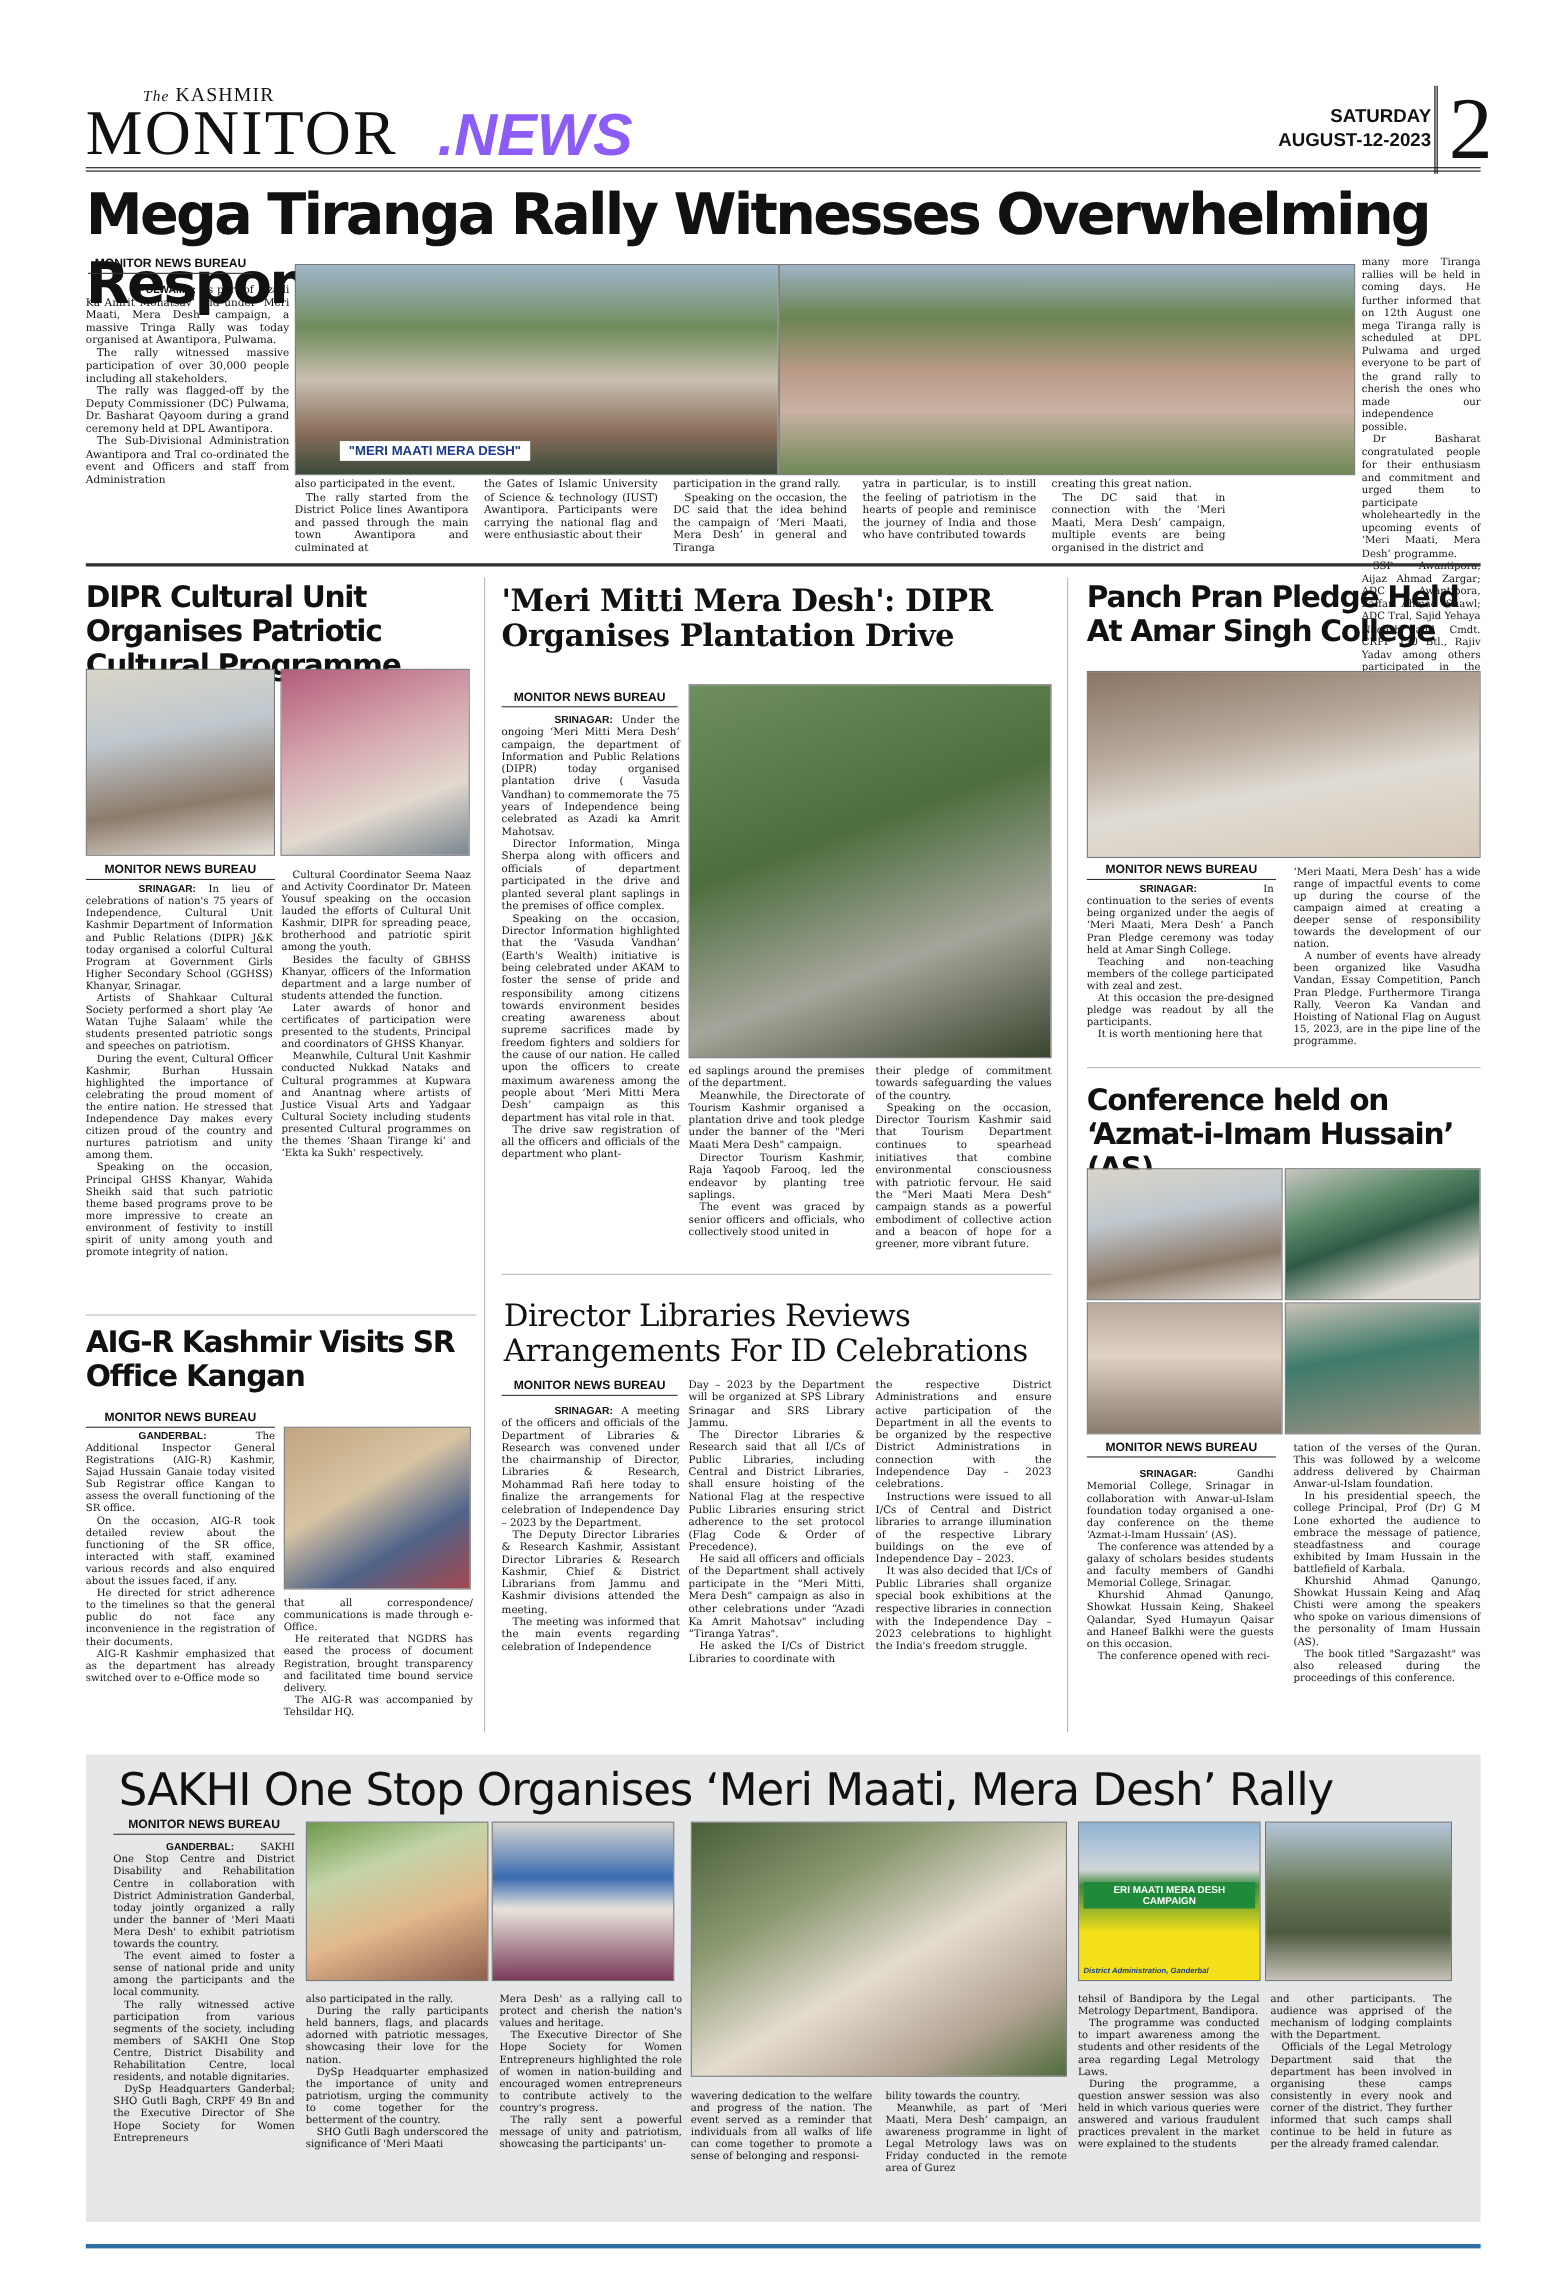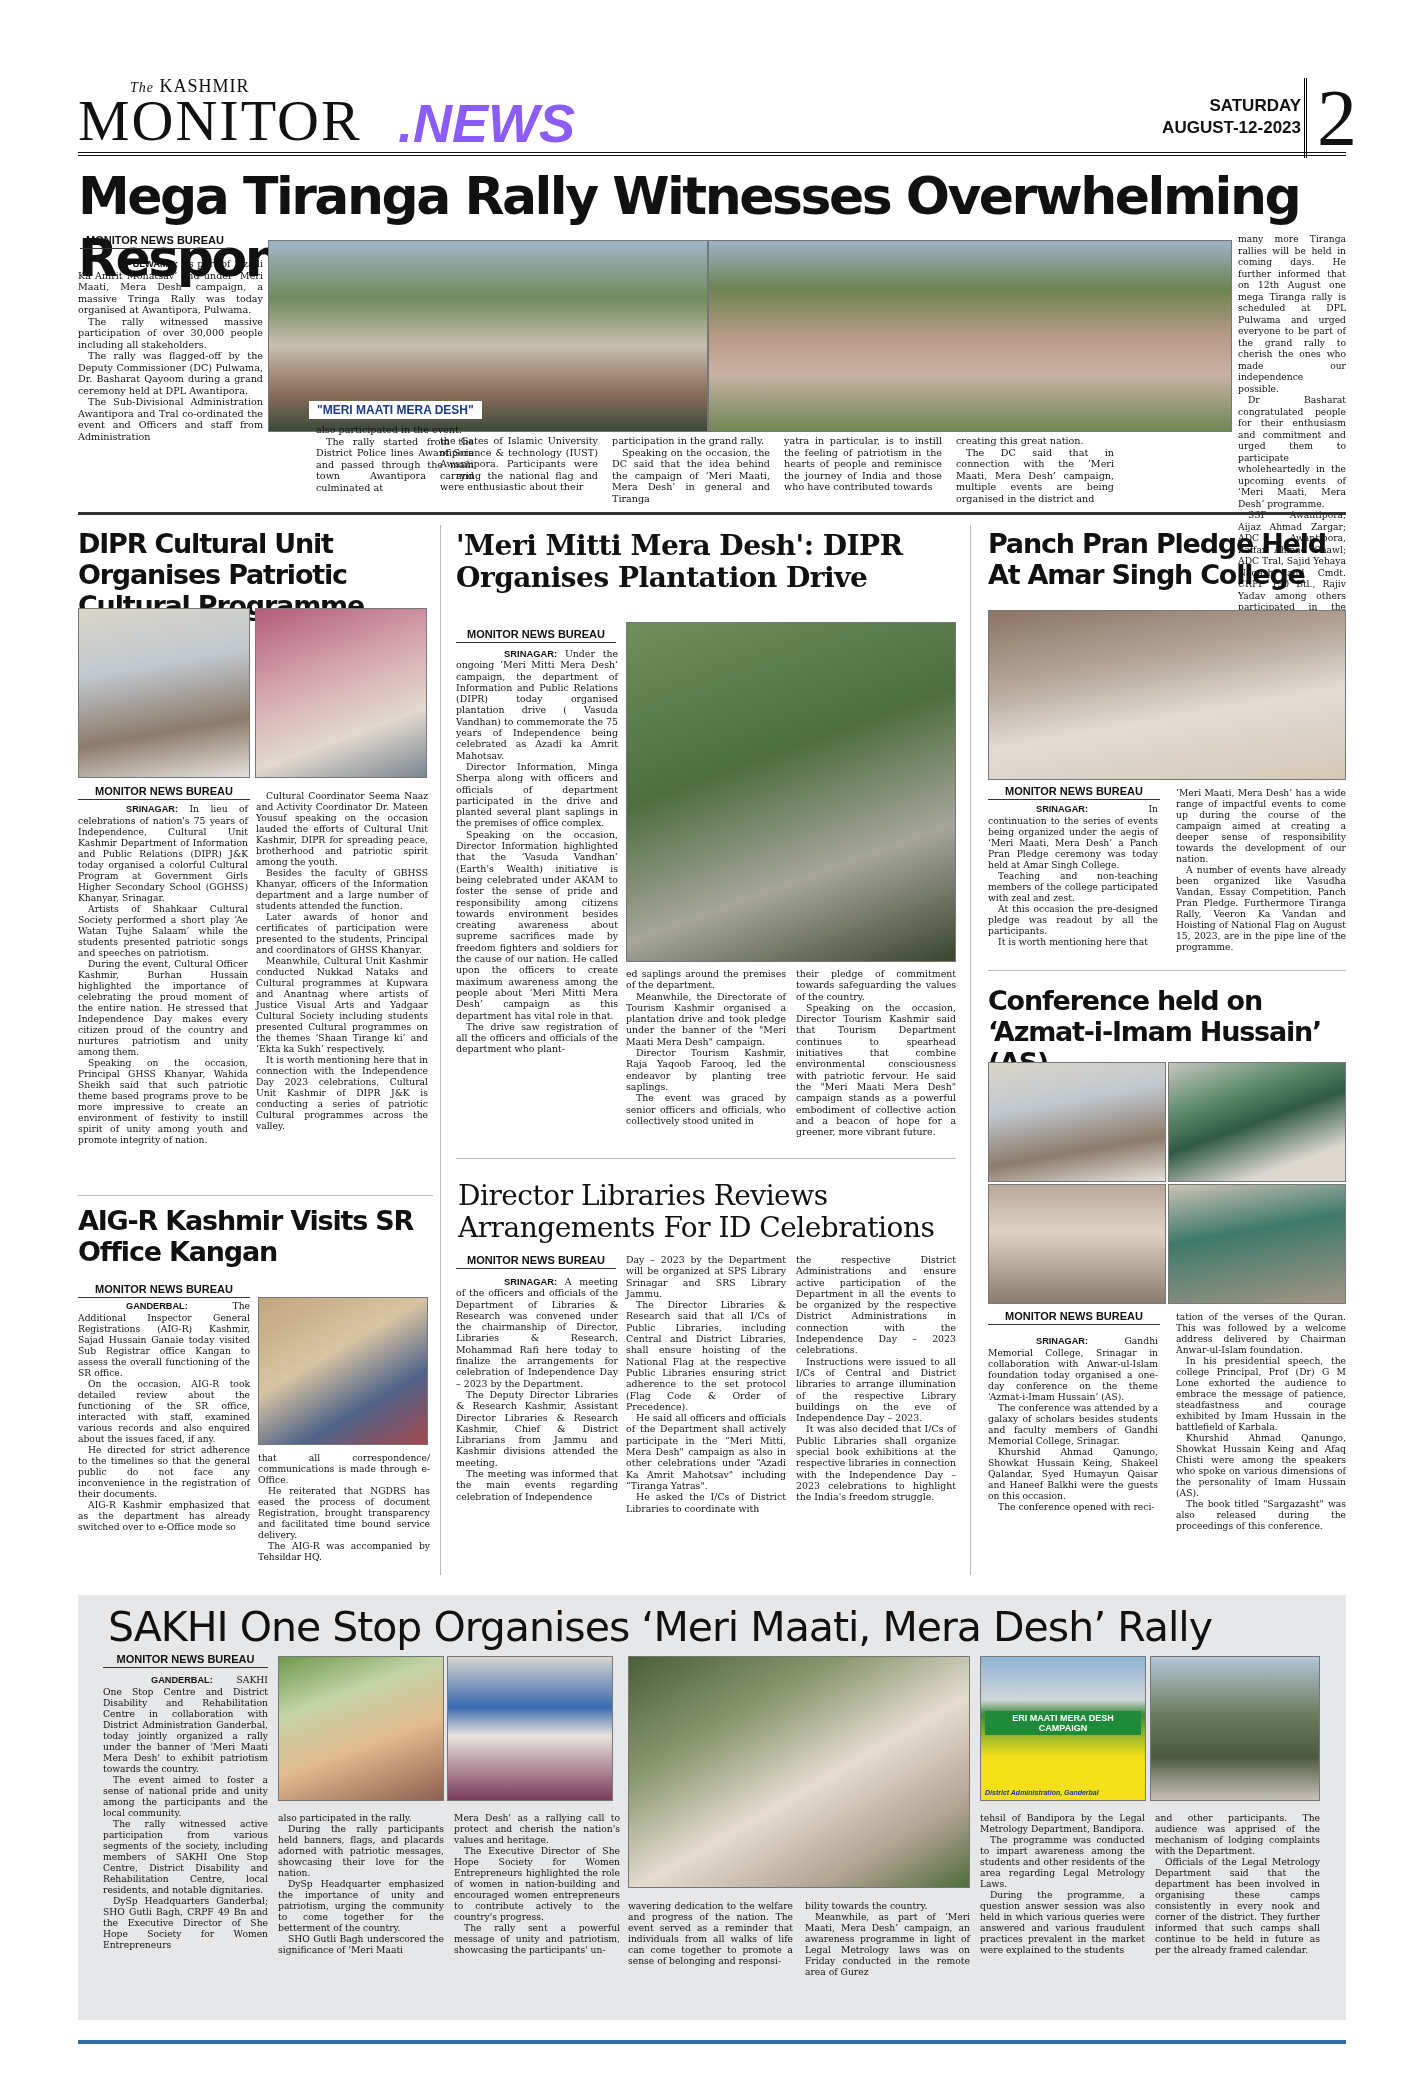--- a/index.html
+++ b/index.html
@@ -52,21 +52,21 @@
   <p>The rally witnessed massive participation of over 30,000 people including all stakeholders.</p>
   <p>The rally was flagged-off by the Deputy Commissioner (DC) Pulwama, Dr. Basharat Qayoom during a grand ceremony held at DPL Awantipora.</p>
   <p>The Sub-Divisional Administration Awantipora and Tral co-ordinated the event and Officers and staff from Administration</p>
 </div>
 
 <div class="abs photo photo-crowd" style="left:268px;top:240px;width:440px;height:192px;">
   <div style="position:absolute;left:40px;bottom:12px;background:#fff;color:#1b3b8a;font:bold 12px 'Liberation Sans',sans-serif;padding:2px 8px;">"MERI MAATI MERA DESH"</div>
 </div>
 <div class="abs photo photo-crowd" style="left:708px;top:240px;width:524px;height:192px;background:linear-gradient(180deg,#9fb3c6 0%,#6b8451 25%,#b89a86 50%,#c9b1a3 70%,#6e8855 100%);"></div>
 
-<div class="abs body-text" style="left:268px;top:424px;width:158px;margin-left:48px;">
+<div class="abs body-text" style="left:268px;top:435px;width:158px;">
   <p class="lead">also participated in the event.</p>
   <p>The rally started from the District Police lines Awantipora and passed through the main town Awantipora and culminated at</p>
 </div>
 <div class="abs body-text" style="left:440px;top:435px;width:158px;">
   <p class="lead">the Gates of Islamic University of Science &amp; technology (IUST) Awantipora. Participants were carrying the national flag and were enthusiastic about their</p>
 </div>
 <div class="abs body-text" style="left:612px;top:435px;width:158px;">
   <p class="lead">participation in the grand rally.</p>
   <p>Speaking on the occasion, the DC said that the idea behind the campaign of ‘Meri Maati, Mera Desh’ in general and Tiranga</p>
 </div>
@@ -93,21 +93,20 @@
   <p class="lead"><b>SRINAGAR:</b> <span>In lieu of celebrations of nation's 75 years of Independence, Cultural Unit Kashmir Department of Information and Public Relations (DIPR) J&amp;K today organised a colorful Cultural Program at Government Girls Higher Secondary School (GGHSS) Khanyar, Srinagar.</span></p>
   <p>Artists of Shahkaar Cultural Society performed a short play ‘Ae Watan Tujhe Salaam’ while the students presented patriotic songs and speeches on patriotism.</p>
   <p>During the event, Cultural Officer Kashmir, Burhan Hussain highlighted the importance of celebrating the proud moment of the entire nation. He stressed that Independence Day makes every citizen proud of the country and nurtures patriotism and unity among them.</p>
   <p>Speaking on the occasion, Principal GHSS Khanyar, Wahida Sheikh said that such patriotic theme based programs prove to be more impressive to create an environment of festivity to instill spirit of unity among youth and promote integrity of nation.</p>
 </div>
 <div class="abs body-text" style="left:256px;top:790px;width:172px;font-size:9.2px;line-height:11px;">
   <p>Cultural Coordinator Seema Naaz and Activity Coordinator Dr. Mateen Yousuf speaking on the occasion lauded the efforts of Cultural Unit Kashmir, DIPR for spreading peace, brotherhood and patriotic spirit among the youth.</p>
   <p>Besides the faculty of GBHSS Khanyar, officers of the Information department and a large number of students attended the function.</p>
   <p>Later awards of honor and certificates of participation were presented to the students, Principal and coordinators of GHSS Khanyar.</p>
   <p>Meanwhile, Cultural Unit Kashmir conducted Nukkad Nataks and Cultural programmes at Kupwara and Anantnag where artists of Justice Visual Arts and Yadgaar Cultural Society including students presented Cultural programmes on the themes ‘Shaan Tirange ki’ and ‘Ekta ka Sukh’ respectively.</p>
-  <p>It is worth mentioning here that in connection with the Independence Day 2023 celebrations, Cultural Unit Kashmir of DIPR J&amp;K is conducting a series of patriotic Cultural programmes across the valley.</p>
 </div>
 
 <div class="abs vrule" style="left:440px;top:525px;height:1050px;"></div>
 
 <div class="abs hrule" style="left:78px;top:1195px;width:355px;"></div>
 <div class="abs sec-head" style="left:78px;top:1205px;width:350px;">AIG-R Kashmir Visits SR Office Kangan</div>
 <div class="abs byline" style="left:78px;top:1283px;width:172px;">MONITOR NEWS BUREAU</div>
 <div class="abs body-text" style="left:78px;top:1300px;width:172px;font-size:9.2px;line-height:11px;">
   <p class="lead"><b>GANDERBAL:</b> <span>The Additional Inspector General Registrations (AIG-R) Kashmir, Sajad Hussain Ganaie today visited Sub Registrar office Kangan to assess the overall functioning of the SR office.</span></p>
   <p>On the occasion, AIG-R took detailed review about the functioning of the SR office, interacted with staff, examined various records and also enquired about the issues faced, if any.</p>

